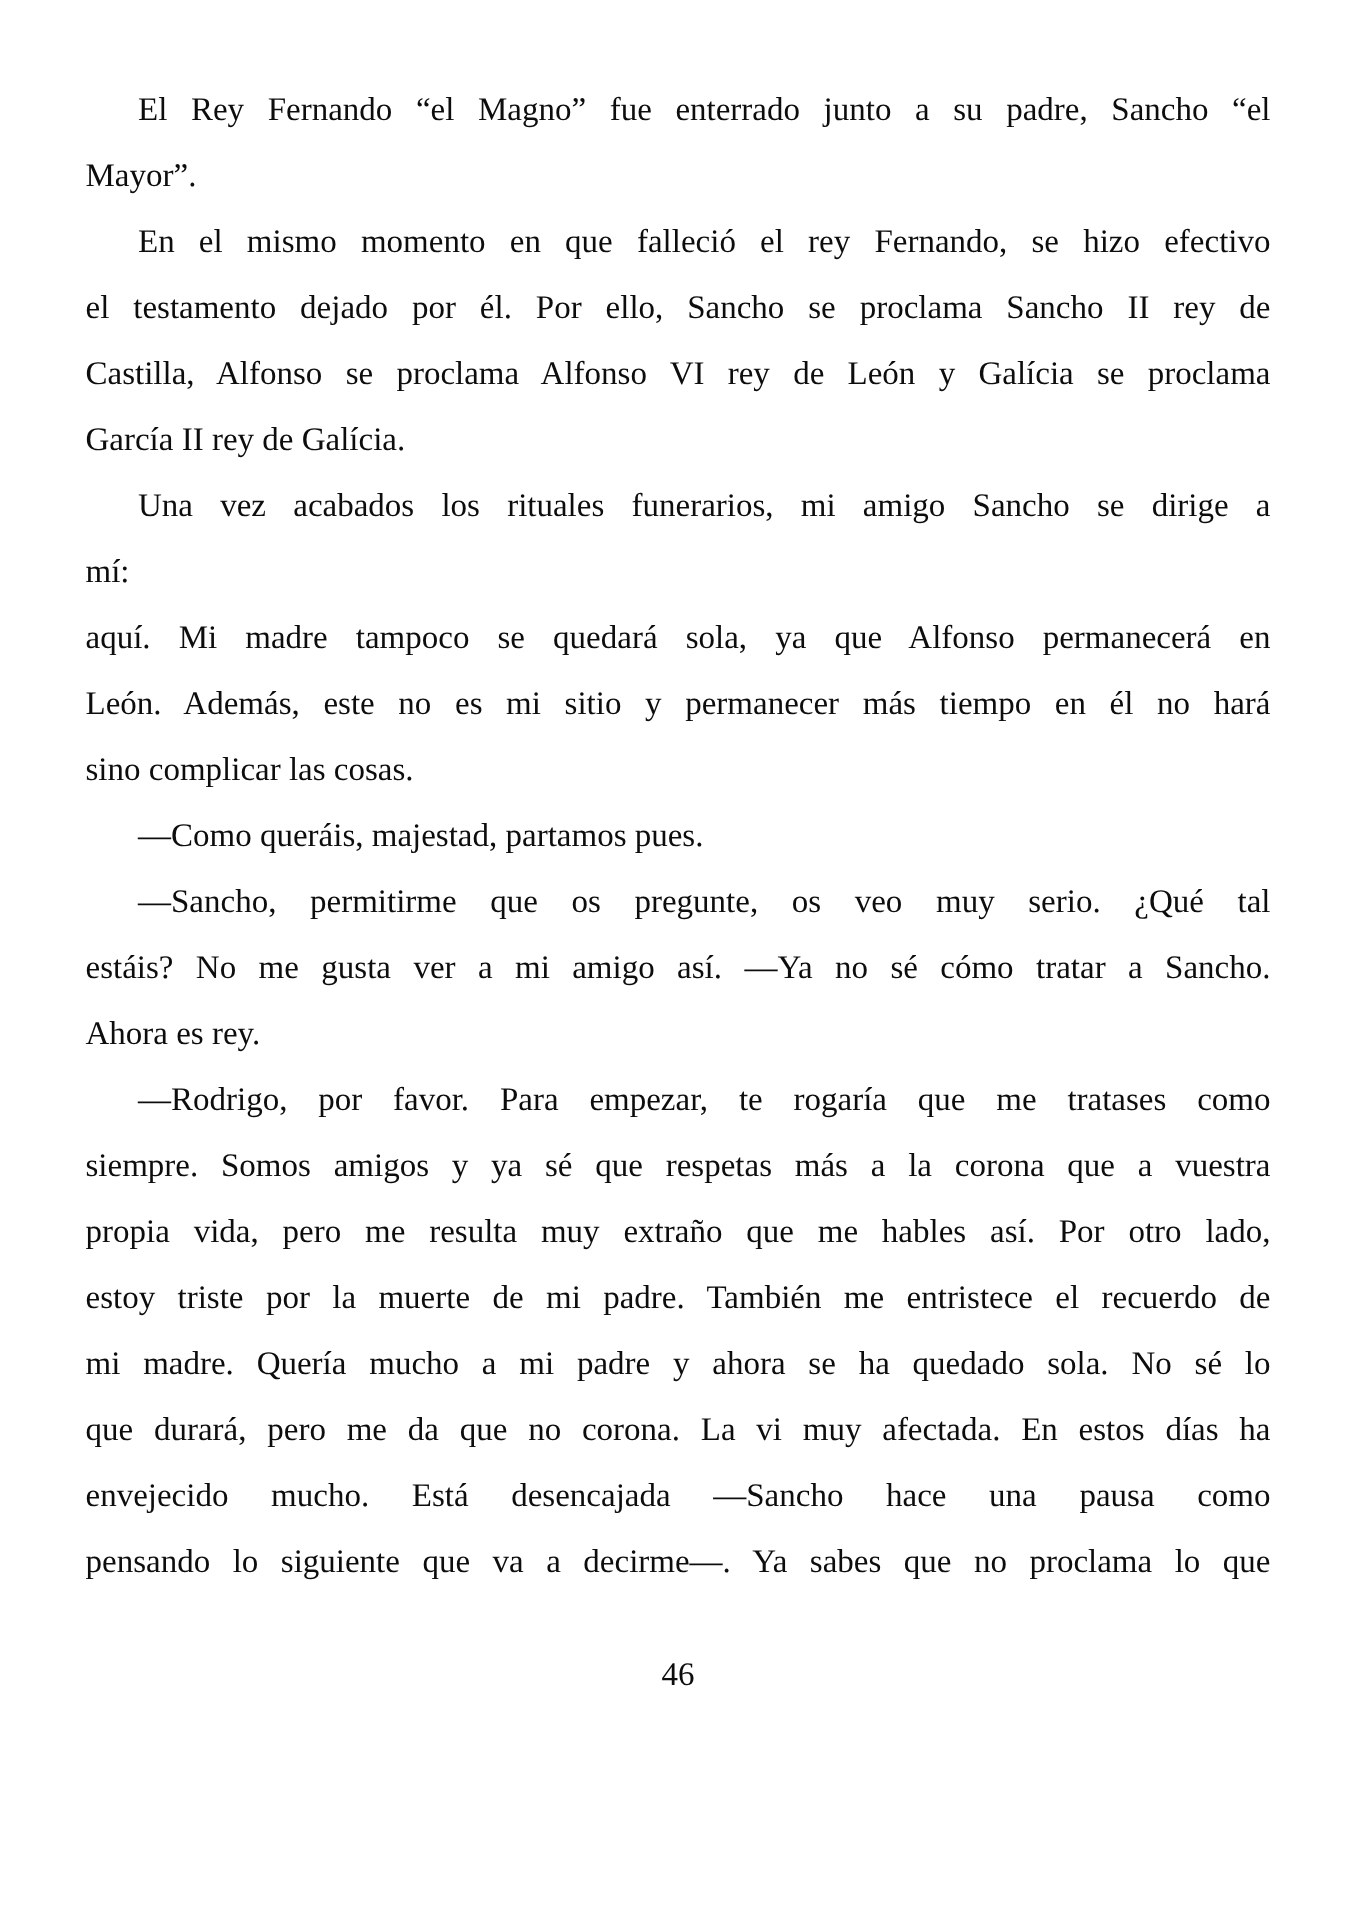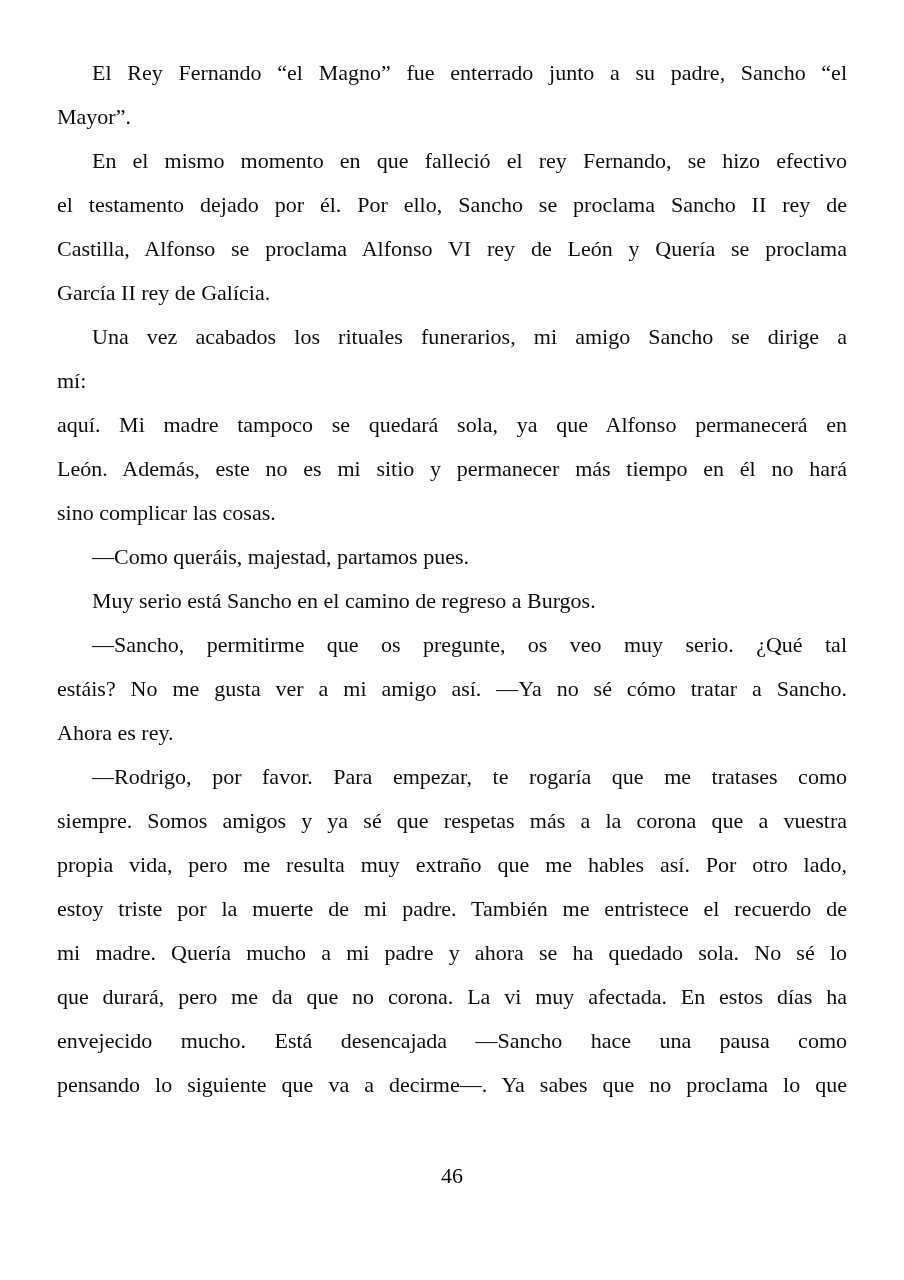--- a/index.html
+++ b/index.html
@@ -38,58 +38,55 @@
     white-space: normal;
     overflow: visible;
   }
   .line-first {
     text-indent: 35px;
   }
   .line-last {
     text-align-last: left;
   }
   .page-number {
-    margin-top: 54px;
+    margin-top: 38px;
     width: 790px;
     text-align: center;
     font-family: "Liberation Serif", "DejaVu Serif", serif;
     font-size: 22px;
     line-height: 30px;
     color: #0d0d0d;
   }
 </style>
 </head>
 <body>
 
 <div class="page">
   <div class="text-block" id="text-block">
       <div class="paragraph">
         <div class="para-line line-first">El Rey Fernando “el Magno” fue enterrado junto a su padre, Sancho “el</div>
         <div class="para-line line-last">Mayor”.</div>
       </div>
       <div class="paragraph">
         <div class="para-line line-first">En el mismo momento en que falleció el rey Fernando, se hizo efectivo</div>
         <div class="para-line">el testamento dejado por él. Por ello, Sancho se proclama Sancho II rey de</div>
-        <div class="para-line">Castilla, Alfonso se proclama Alfonso VI rey de León y Quería se proclama</div>
+        <div class="para-line">Castilla, Alfonso se proclama Alfonso VI rey de León y Galícia se proclama</div>
         <div class="para-line line-last">García II rey de Galícia.</div>
       </div>
       <div class="paragraph">
         <div class="para-line line-first">Una vez acabados los rituales funerarios, mi amigo Sancho se dirige a</div>
         <div class="para-line line-last">mí:</div>
       </div>
       <div class="paragraph">
         <div class="para-line">aquí. Mi madre tampoco se quedará sola, ya que Alfonso permanecerá en</div>
         <div class="para-line">León. Además, este no es mi sitio y permanecer más tiempo en él no hará</div>
         <div class="para-line line-last">sino complicar las cosas.</div>
       </div>
       <div class="paragraph">
         <div class="para-line line-first line-last">—Como queráis, majestad, partamos pues.</div>
-      </div>
-      <div class="paragraph">
-        <div class="para-line line-first line-last">Muy serio está Sancho en el camino de regreso a Burgos.</div>
       </div>
       <div class="paragraph">
         <div class="para-line line-first">—Sancho, permitirme que os pregunte, os veo muy serio. ¿Qué tal</div>
         <div class="para-line">estáis? No me gusta ver a mi amigo así. —Ya no sé cómo tratar a Sancho.</div>
         <div class="para-line line-last">Ahora es rey.</div>
       </div>
       <div class="paragraph">
         <div class="para-line line-first">—Rodrigo, por favor. Para empezar, te rogaría que me tratases como</div>
         <div class="para-line">siempre. Somos amigos y ya sé que respetas más a la corona que a vuestra</div>
         <div class="para-line">propia vida, pero me resulta muy extraño que me hables así. Por otro lado,</div>

